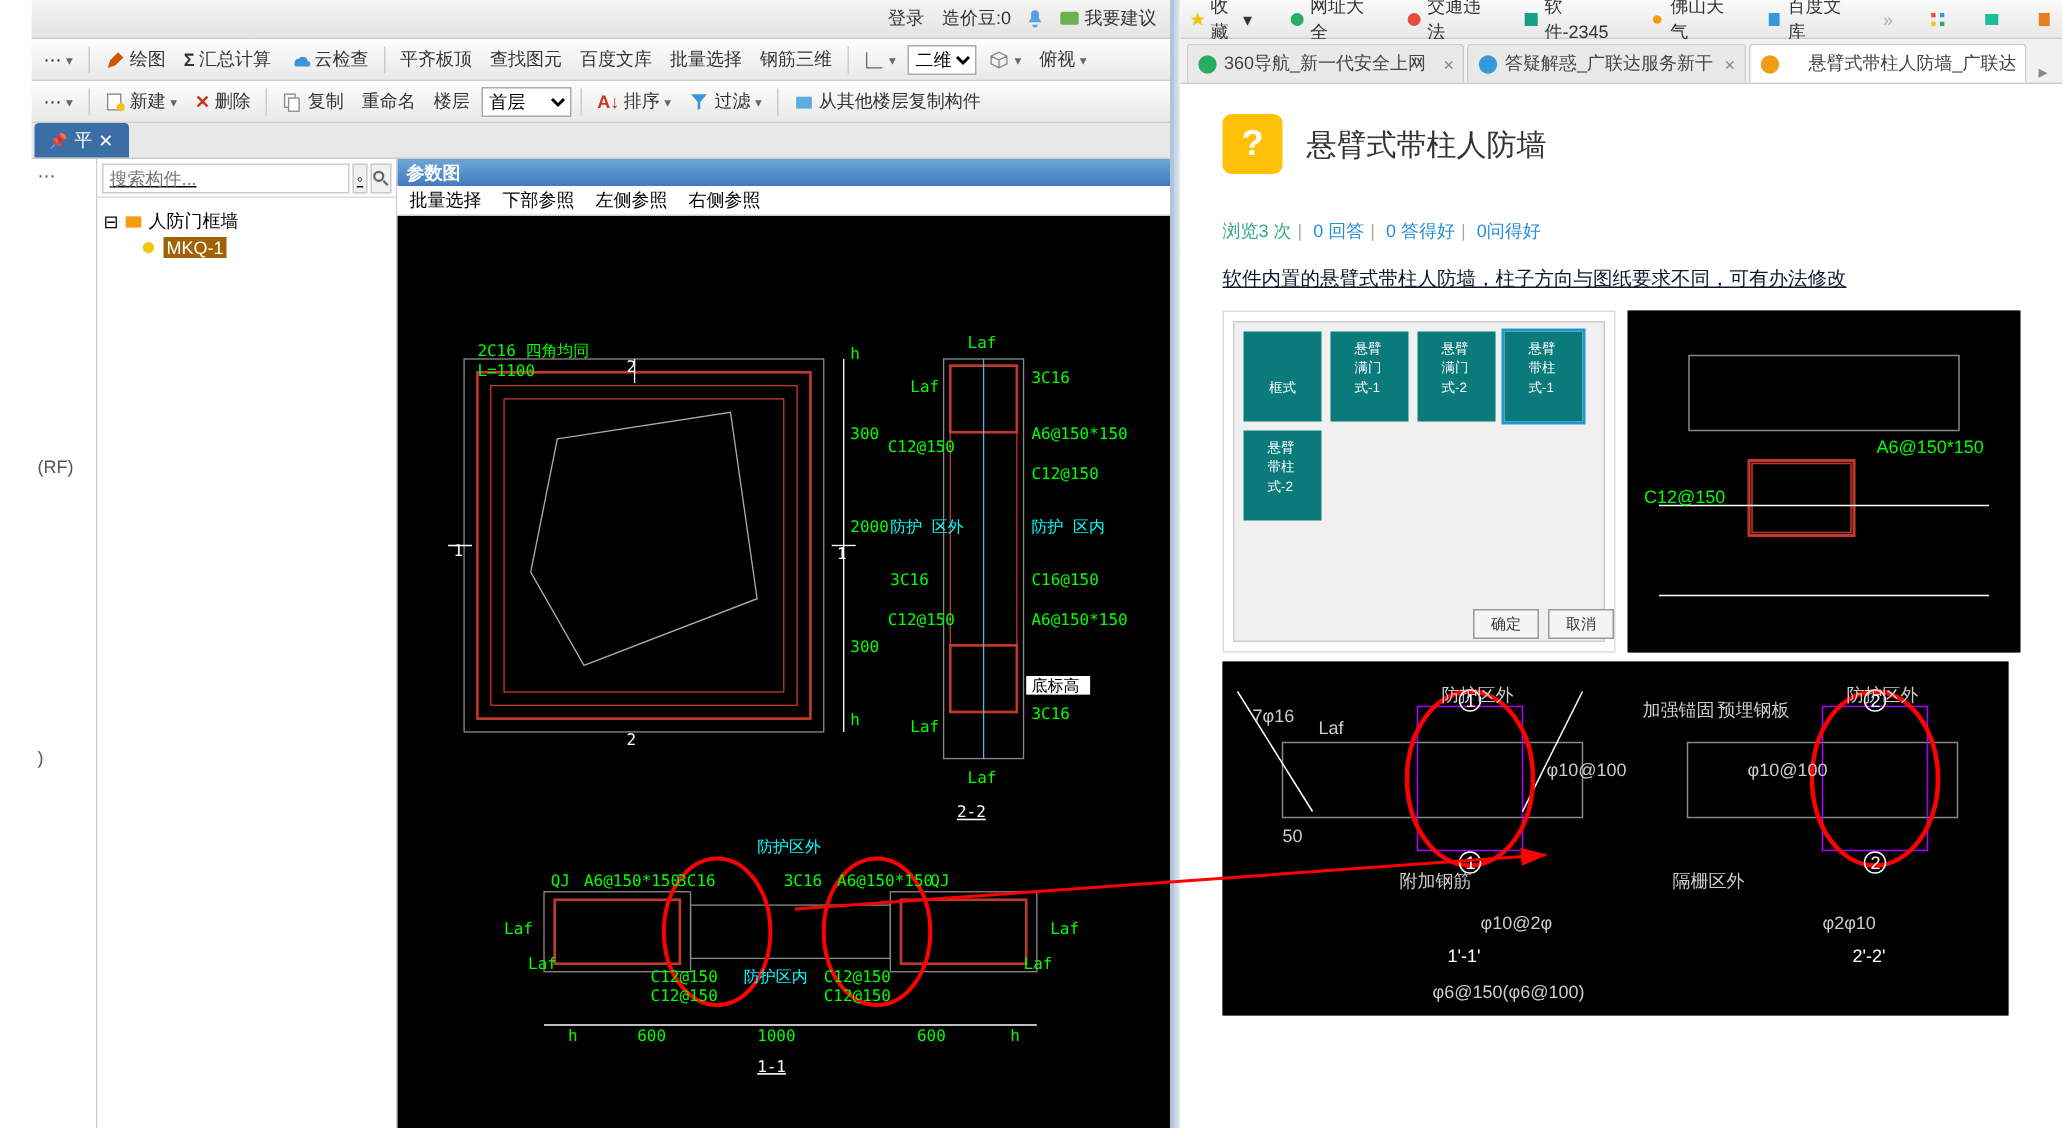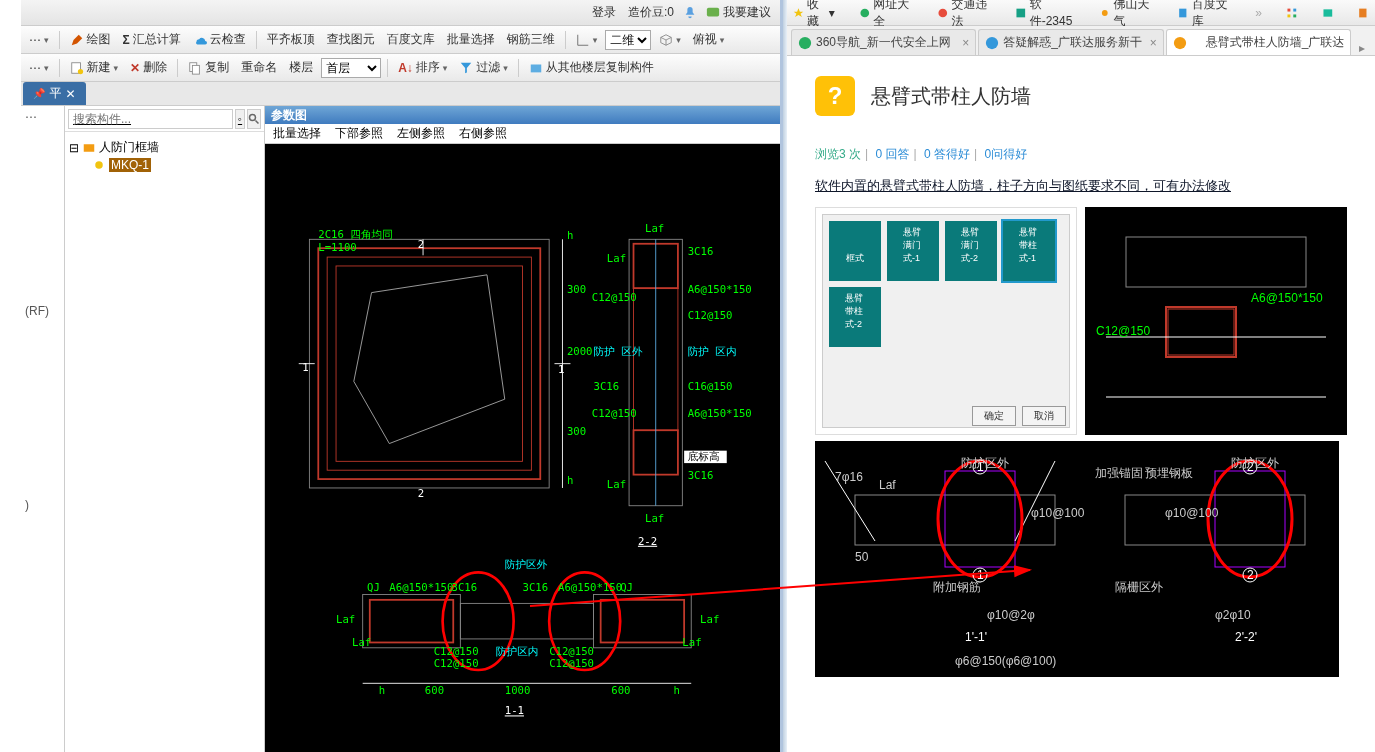--- a/index.html
+++ b/index.html
@@ -64,21 +64,21 @@
 .qdesc { color:#0f172a; margin-bottom: 12px; font-size:13px;text-decoration:underline; }
 .qimg-row { display:flex; gap:8px; }
 .qimg { background:#000; position:relative; }
 .qimg.small { width:262px; height:228px; background:#fff; border:1px solid #ddd; }
 .qimg.small2 { width:262px; height:228px; }
 .qimg.wide { width:524px; height:236px; margin-top:6px; }
 
 .dialog-thumb { position:absolute; inset:6px; background:#f0f0f0; border:1px solid #ccc; display:flex; flex-wrap:wrap; gap:6px; padding:6px; align-content:flex-start;}
 .dcell { width:52px; height:60px; background:#0a7a7a; display:flex; align-items:flex-end; justify-content:center; font-size:9px; color:#fff; padding:16px; }
 .dcell.sel2 { outline:2px solid #29c; }
-.dbtns { position:absolute; bottom:8px; right:10px; display:flex; gap:6px;}
+.dbtns { position:absolute; bottom:8px; right:0; display:flex; gap:6px;}
 .dbtn { width:44px; height:20px; border:1px solid #999; background:#f4f4f4; font-size:10px; display:flex; align-items:center; justify-content:center;}
 
 .arrow-line { position:absolute; pointer-events:none; }
 </style>
 </head>
 <body>
 
 <div class="left-app">
 
   <div class="topbar-gray">

